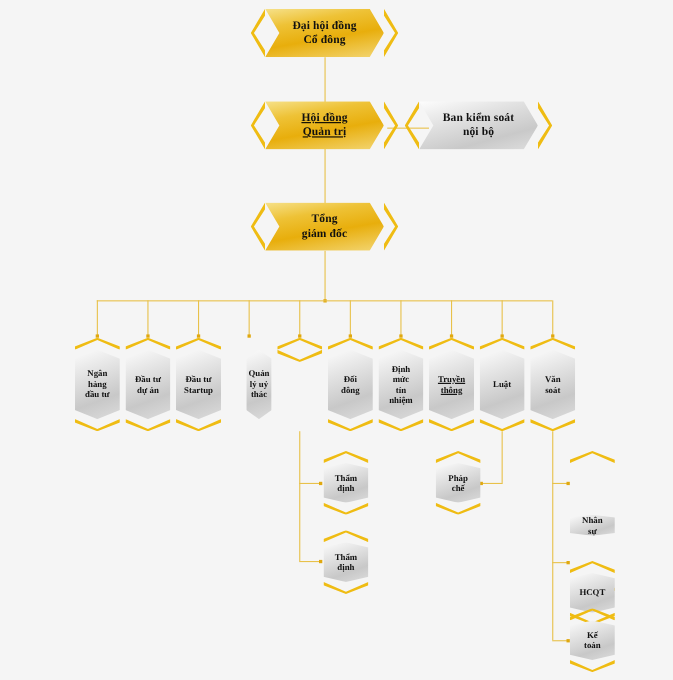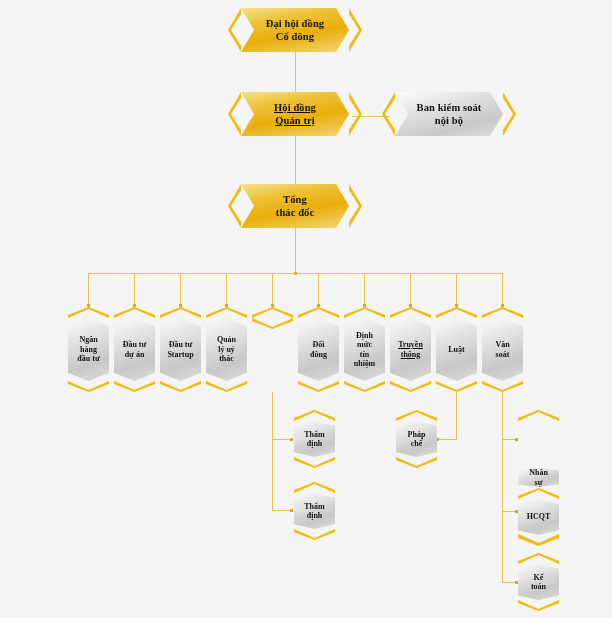--- a/index.html
+++ b/index.html
@@ -195,34 +195,34 @@
 
   <div class="node-wide gold" style="left:228px; top:92px; width:134px; height:44px;text-decoration:underline;">
     <span class="chev left"></span>
     <span class="body">
       <span class="label">Hội đồng
 Quản trị</span>
     </span>
     <span class="chev right"></span>
   </div>
 
-  <div class="node-wide gray" style="left:382px; top:92px; width:134px; height:44px;">
+  <div class="node-wide gray" style="left:368px; top:92px; width:134px; height:44px;">
     <span class="chev left"></span>
     <span class="body">
       <span class="label">Ban kiểm soát
 nội bộ</span>
     </span>
     <span class="chev right"></span>
   </div>
 
   <div class="node-wide gold" style="left:228px; top:184px; width:134px; height:44px;">
     <span class="chev left"></span>
     <span class="body">
       <span class="label">Tổng
-thác đốc</span>
+giám đốc</span>
     </span>
     <span class="chev right"></span>
   </div>
 
   <div class="node-v" style="left:68px; top:307px; width:41px; height:85px;">
     <span class="cap top"></span>
     <span class="body">
       <span class="label">Ngân
 hàng
 đầu tư</span>
@@ -241,21 +241,21 @@
 
   <div class="node-v" style="left:160px; top:307px; width:41px; height:85px;">
     <span class="cap top"></span>
     <span class="body">
       <span class="label">Đầu tư
 Startup</span>
     </span>
     <span class="cap bottom"></span>
   </div>
 
-  <div class="node-v" style="left:206px; top:307px; width:41px; height:85px;">
+  <div class="node-v" style="left:206px; top:307px; width:41px; height:85px;align-items:flex-end;">
     <span class="cap top"></span>
     <span class="body">
       <span class="label">Quản
 lý uỷ
 thác</span>
     </span>
     <span class="cap bottom"></span>
   </div>
 
   <div class="node-v" style="left:252px; top:307px; width:41px; height:85px;">
@@ -338,21 +338,21 @@
 
   <div class="node-v small" style="left:518px; top:410px; width:41px; height:58px;gap:47px;">
     <span class="cap top"></span>
     <span class="body">
       <span class="label">Nhân
 sự</span>
     </span>
     <span class="cap bottom"></span>
   </div>
 
-  <div class="node-v small" style="left:518px; top:488px; width:41px; height:58px;">
+  <div class="node-v small" style="left:518px; top:510px; width:41px; height:58px;">
     <span class="cap top"></span>
     <span class="body">
       <span class="label">HCQT</span>
     </span>
     <span class="cap bottom"></span>
   </div>
 
   <div class="node-v small" style="left:518px; top:553px; width:41px; height:58px;">
     <span class="cap top"></span>
     <span class="body">

